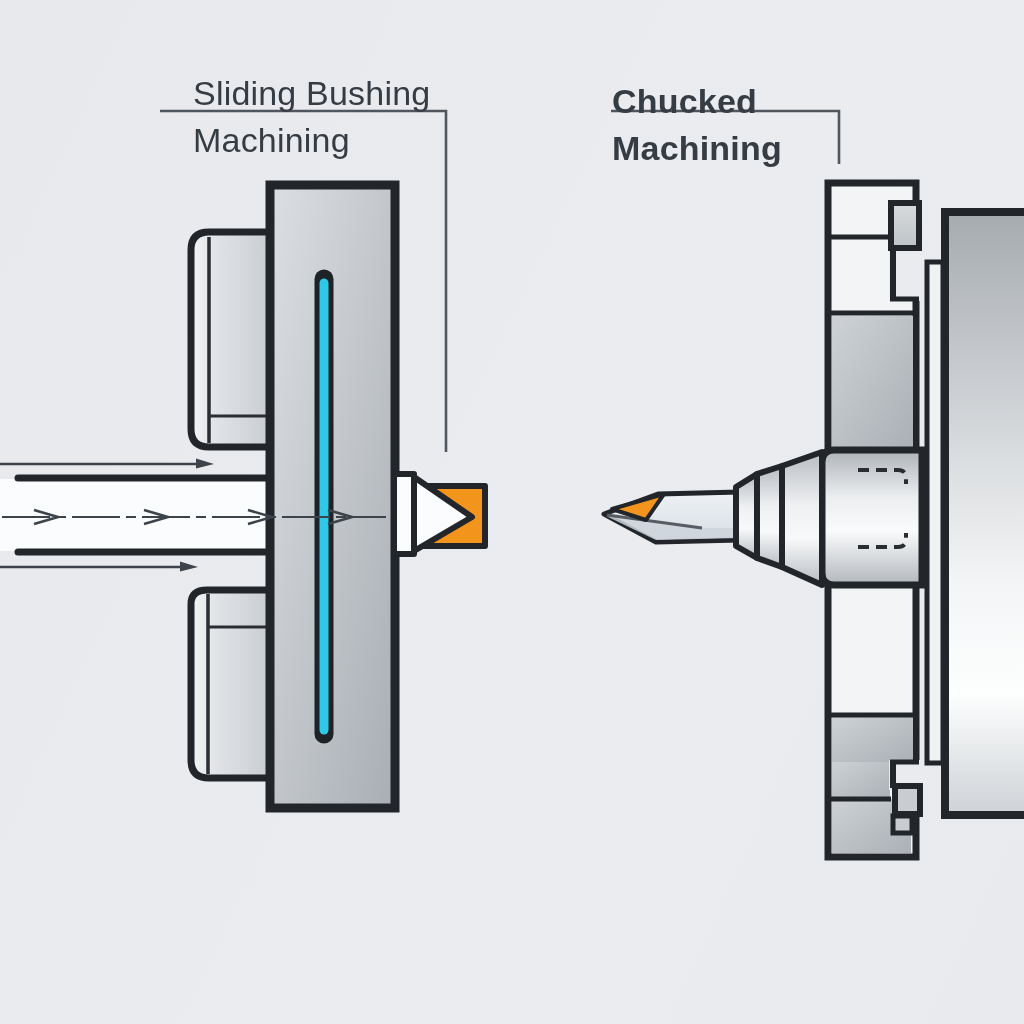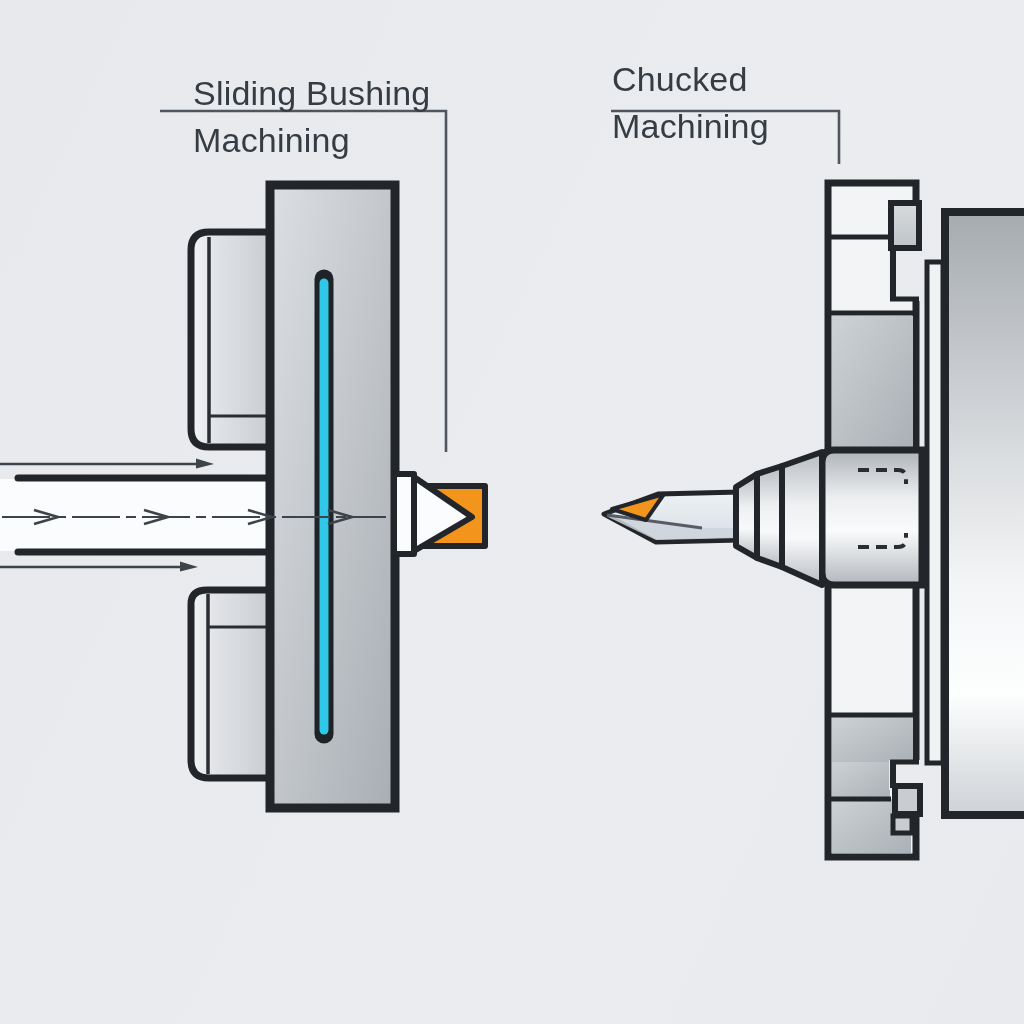--- a/index.html
+++ b/index.html
@@ -23,21 +23,21 @@
     position:absolute;
     font-size:34px;
     line-height:47px;
     font-weight:500;
     letter-spacing:.2px;
     color:var(--text);
     white-space:nowrap;
     user-select:none;
   }
   .label-left{left:161px;top:70px;margin-left:32px;}
-  .label-right{left:612px;top:56px;}
+  .label-right{left:612px;top:78px;font-weight:bold;}
 </style>
 </head>
 <body>
 
 <div class="stage">
 
   <svg width="1024" height="1024" viewBox="0 0 1024 1024">
     <defs>
       <linearGradient id="gradPlate" x1="0" y1="0" x2="1" y2="1">
         <stop offset="0" stop-color="#dcdfe2"></stop>

